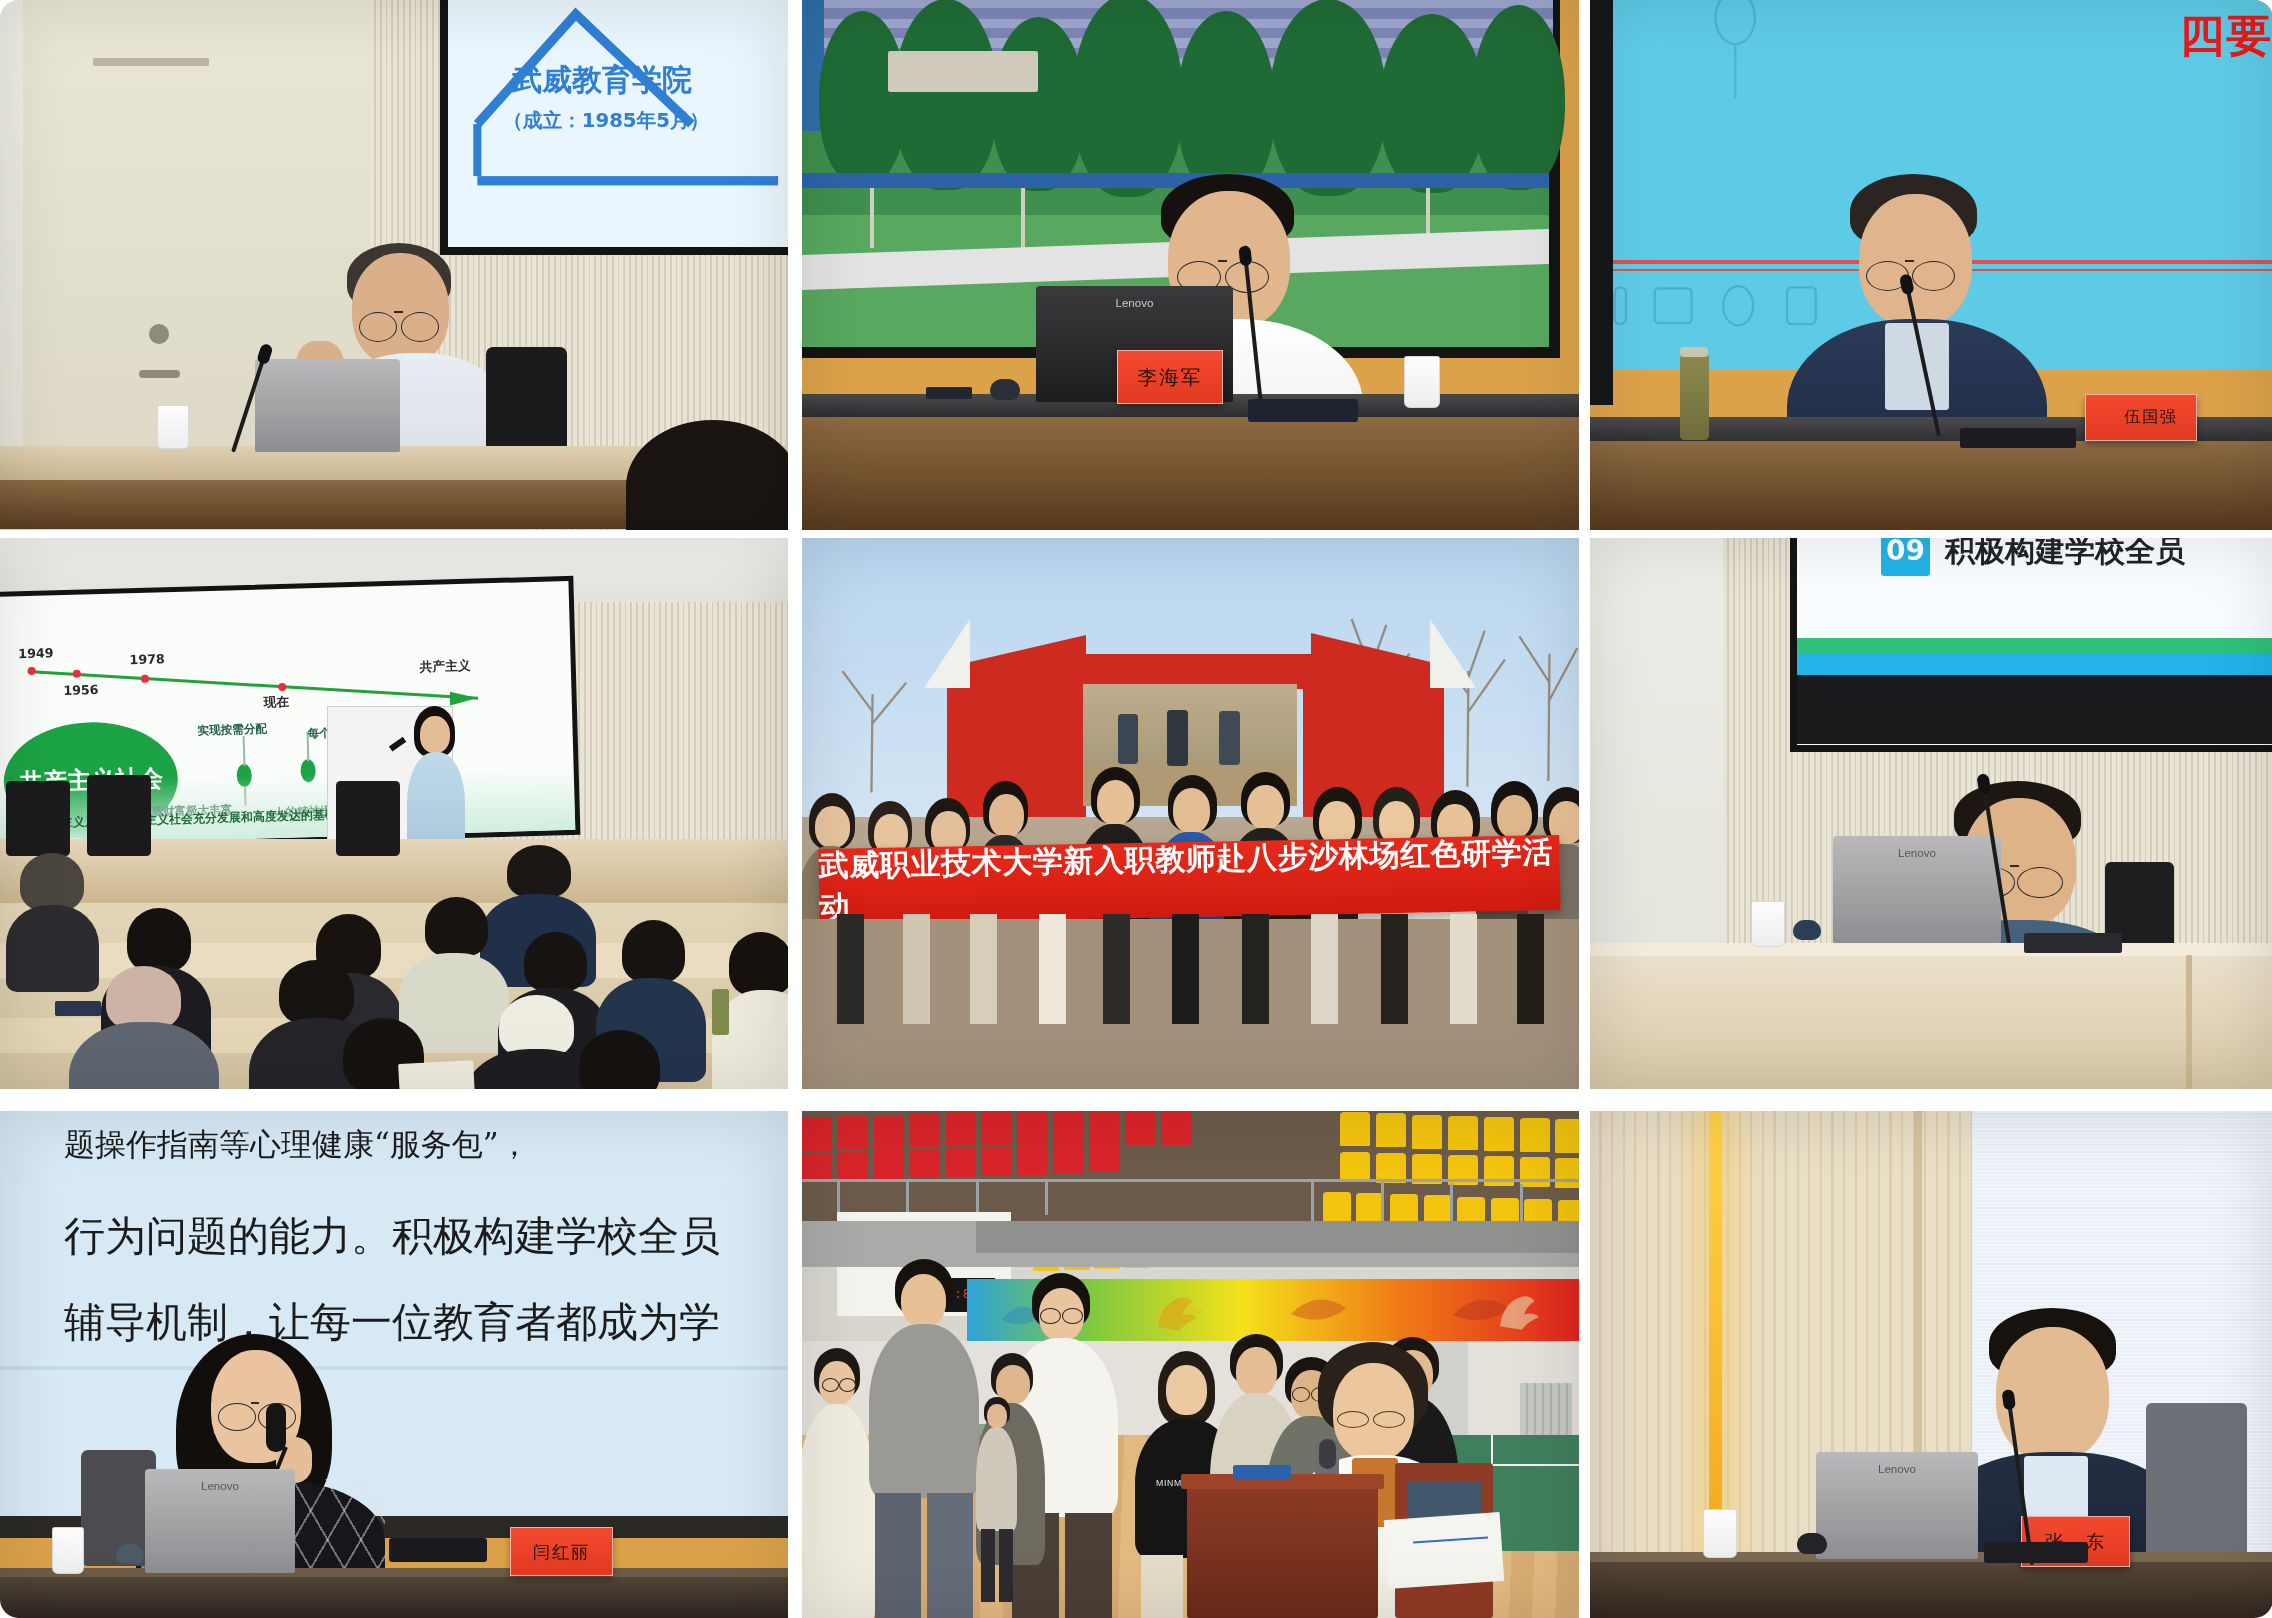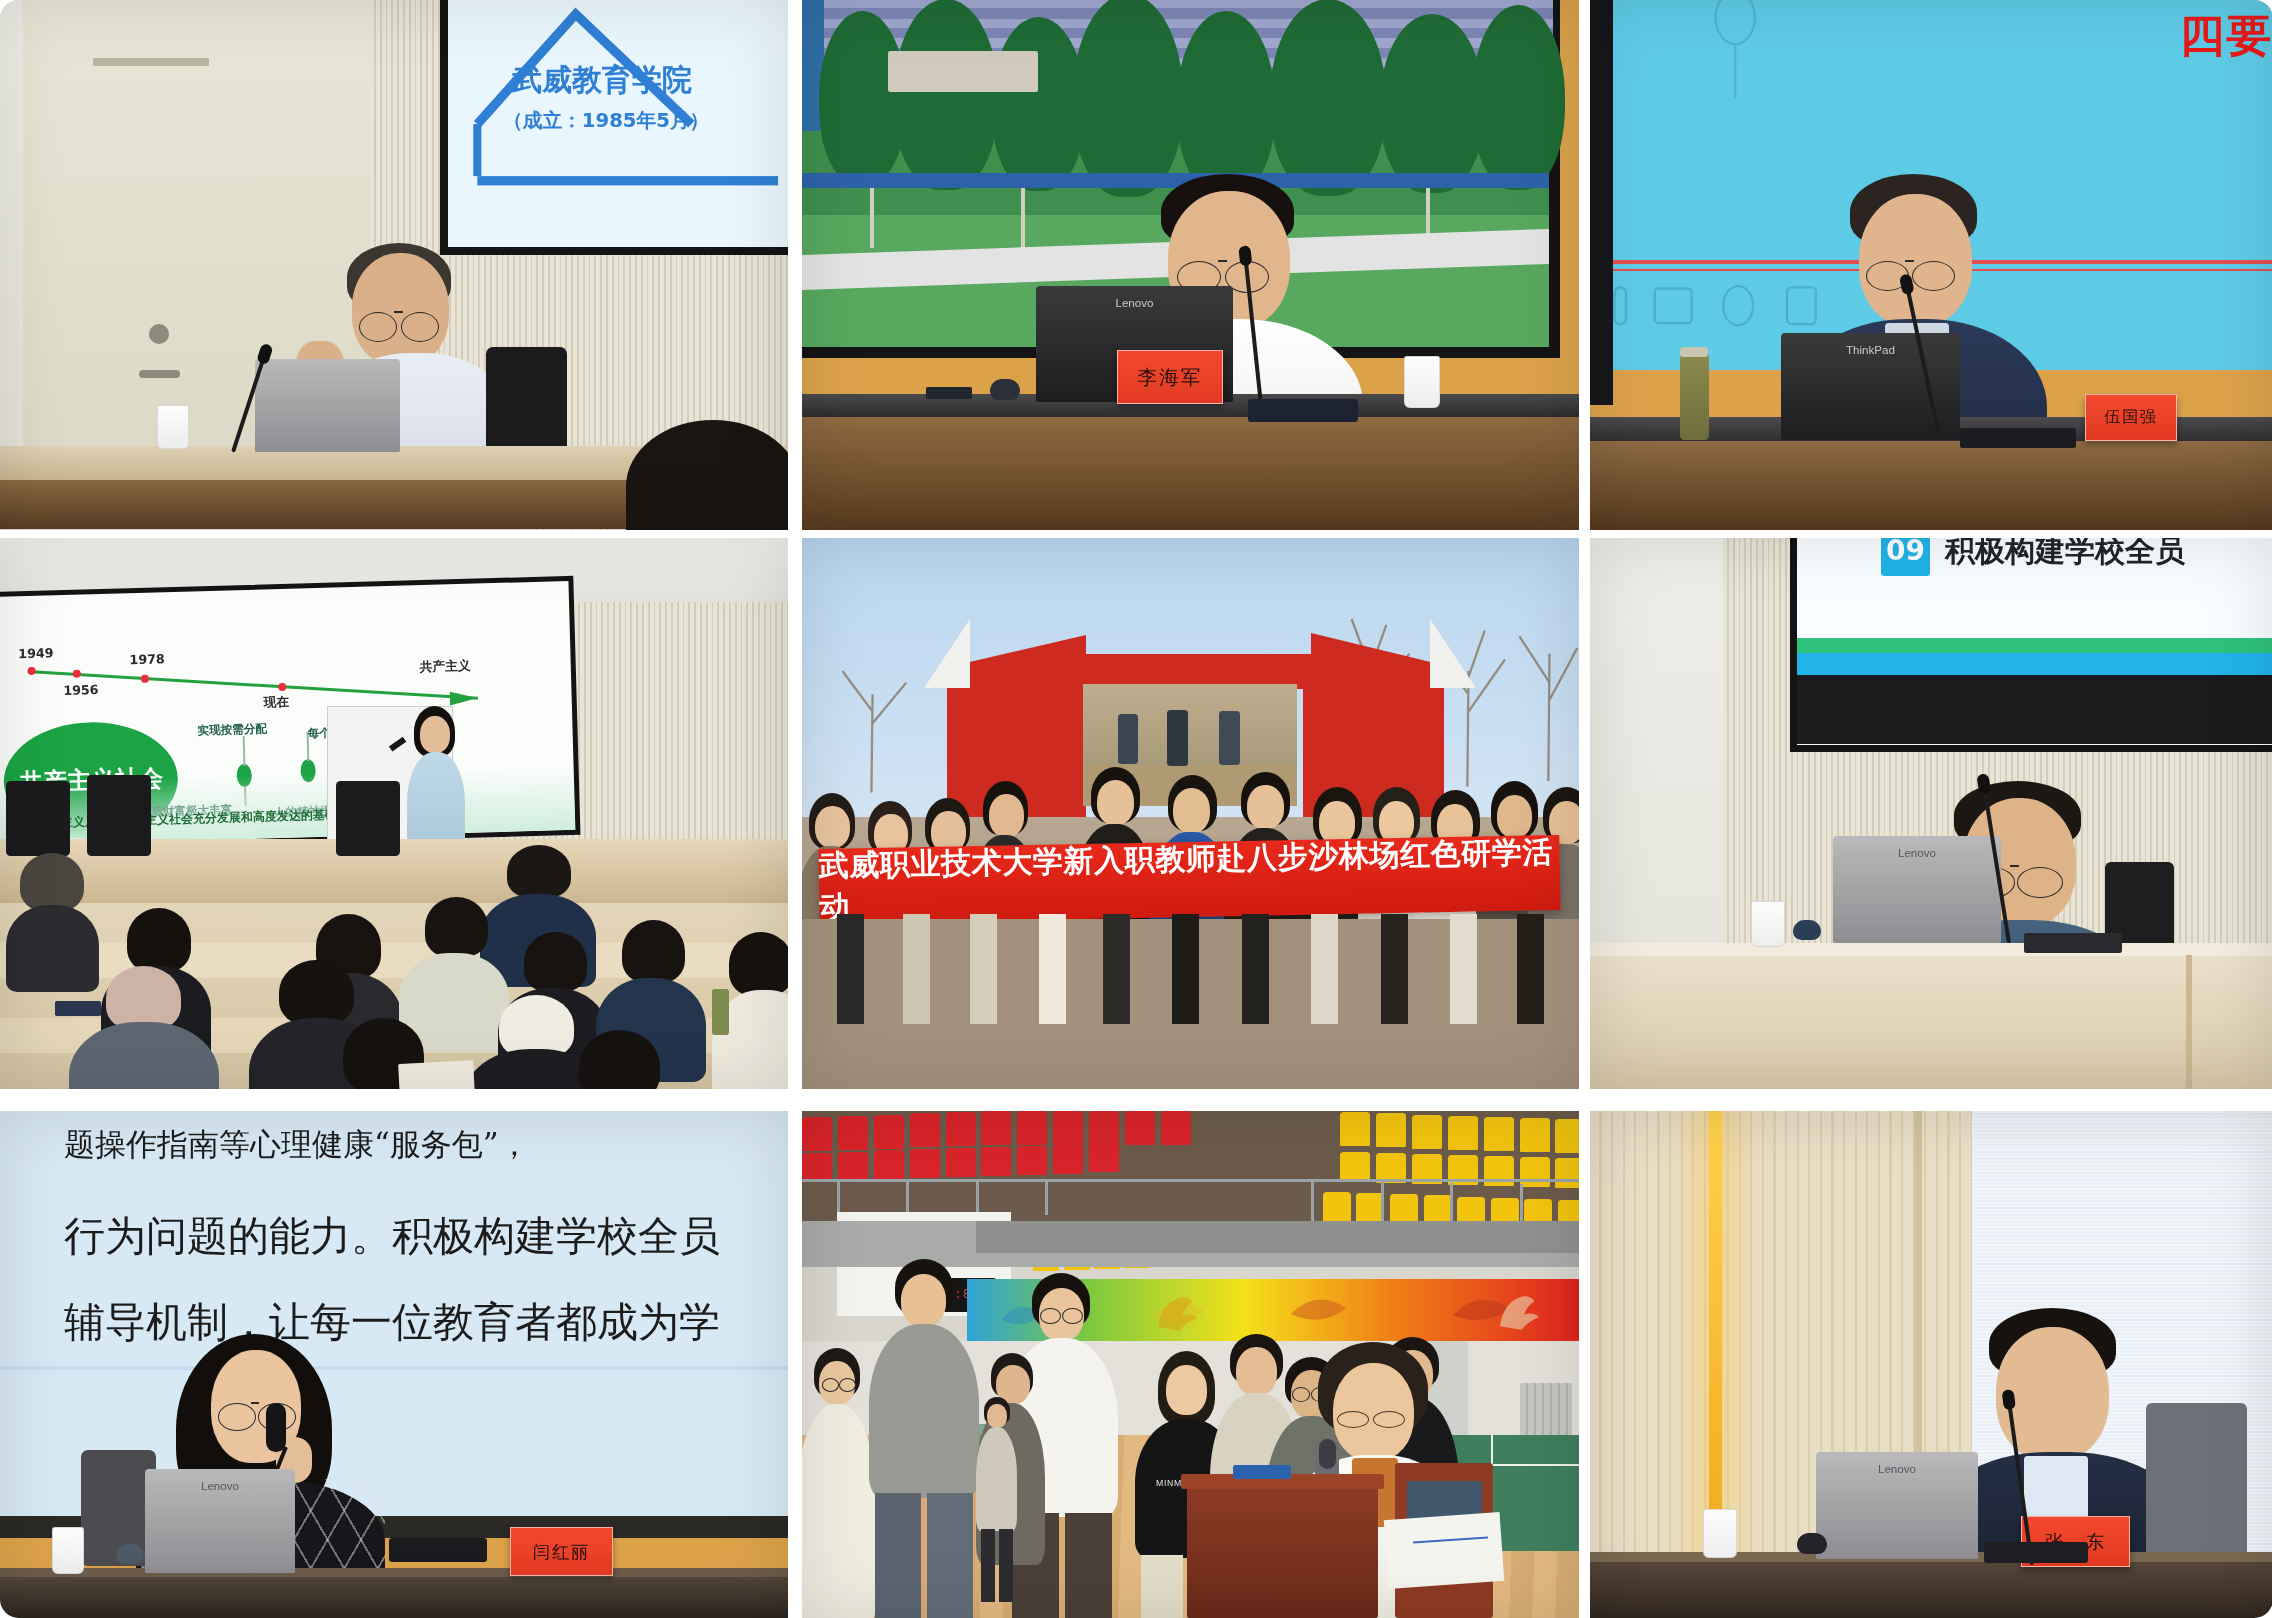--- a/index.html
+++ b/index.html
@@ -218,31 +218,28 @@
         <div class="glasses" style="left:91px;top:87px;width:41px;height:28px;"></div>
         <div class="glasses" style="left:137px;top:87px;width:41px;height:28px;"></div>
         <div style="position:absolute;left:130px;top:86px;width:9.3px;height:2.3px;background:#2a2a2a;"></div>
         <div class="body" style="left:11.6px;top:145px;width:260px;height:191px;background:linear-gradient(180deg,#2b3a58,#1b2740);"></div>
         <div style="position:absolute;left:110px;top:149px;width:64px;height:87px;background:#cfd9e4;border-radius:3.5px;"></div>
       </div>
 
       <div class="desk-light" style="top:417px;height:24px;background:linear-gradient(180deg,#4c4c4e,#2f2f31);"></div>
       <div class="desk-dark" style="top:441px;height:89px;background:linear-gradient(180deg,#8c6a43,#583a1d);"></div>
 
-      <div class="laptop" style="left:191px;top:333px;width:179px;height:107px;">
-        <span class="brand">ThinkPad</span>
-      </div>
 
       <div style="position:absolute;left:90px;top:353px;width:29px;height:87px;border-radius:4.6px;background:linear-gradient(180deg,#8d8a4f,#6f6c3c);"></div>
       <div style="position:absolute;left:90px;top:347px;width:28px;height:10.4px;border-radius:3.5px;background:#c8c6b0;"></div>
 
       <div class="mic" style="left:347px;top:286px;height:150px;transform:rotate(-12deg);"></div>
       <div style="position:absolute;left:370px;top:428px;width:116px;height:19.7px;background:#1c1c20;border-radius:2.3px;"></div>
 
-      <div class="namecard" style="left:495px;top:394px;width:90px;height:45px;font-size:16px;">伍国强</div>
+      <div class="namecard" style="left:495px;top:394px;width:90px;height:45px;font-size:16px;padding-left:20px;">伍国强</div>
     </div>
     <div class="vignette"></div>
   </div>
 
   <div class="cell" style="left:0;top:538px;width:788px;height:551px;">
     <div class="ph">
       <div class="wall-ribbed"></div>
       <div style="position:absolute;left:0;right:0;top:0;height:64px;background:linear-gradient(180deg,#f2f2ee,#e3e3dd);"></div>
 
       <div style="position:absolute;left:-11.6px;top:46px;width:579px;height:249px;background:#fbfdfb;border:5.8px solid #141414;transform:rotate(-1.6deg);overflow:hidden;">

